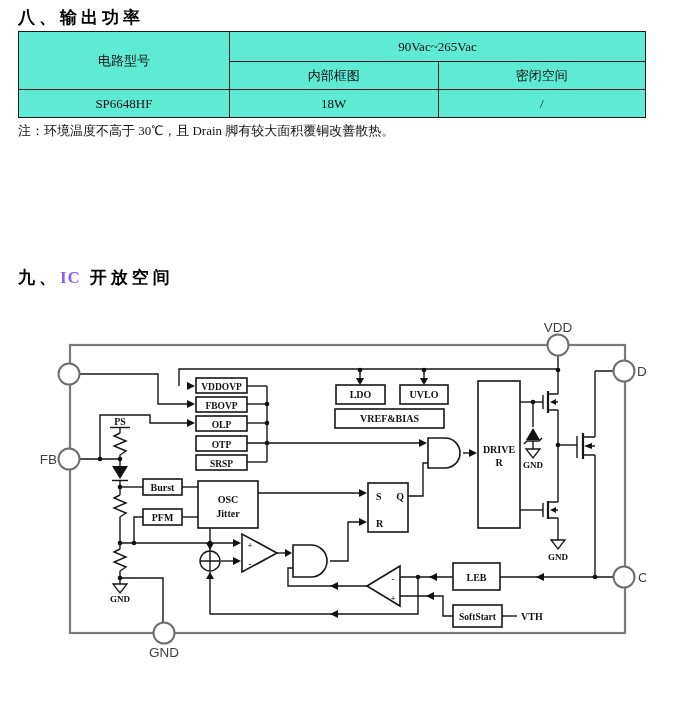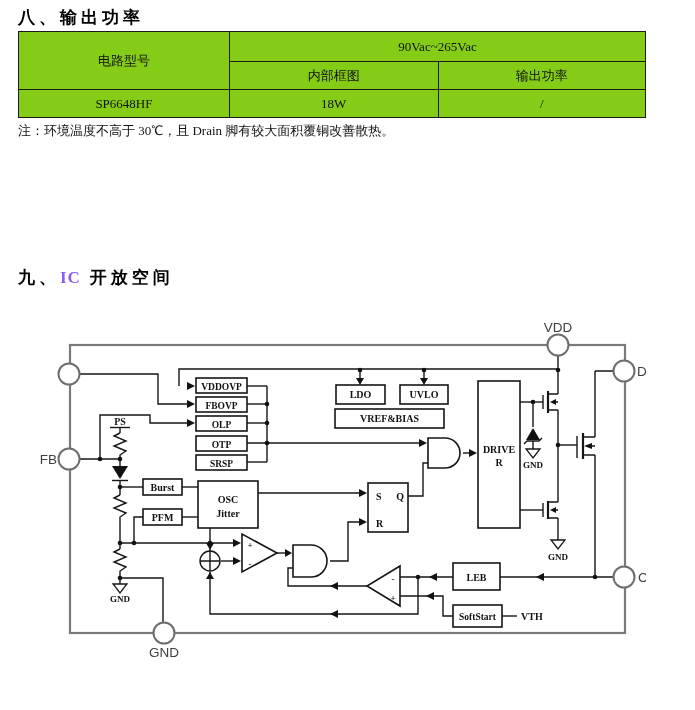--- a/index.html
+++ b/index.html
@@ -5,21 +5,21 @@
   html,body{margin:0;padding:0;background:#fff;}
   #page{position:relative;width:646px;height:710px;background:#fff;overflow:hidden;
         font-family:"Liberation Serif",serif;color:#111;}
   .h1{position:absolute;left:18px;font-weight:bold;font-size:17px;letter-spacing:4px;
       font-family:"Liberation Sans",sans-serif;color:#000;white-space:nowrap;}
   #sec8{top:6px;}
   #sec9{top:266px;}
   #sec9 .accent{color:#8b5cf6;font-family:"Liberation Serif",serif;letter-spacing:1px;}
   table.power{position:absolute;left:18px;top:31px;border-collapse:collapse;table-layout:fixed;}
   table.power td{border:1px solid #1a1a1a;text-align:center;vertical-align:middle;
-      font-size:13px;padding:0;background:#84cc16;}
+      font-size:13px;padding:0;background:#5eead4;}
   td.w1{width:213px;} td.w2{width:211px;} td.w3{width:210px;}
   tr.r1 td{height:29px;} tr.r2 td{height:27px;} tr.r3 td{height:27px;}
   .note{position:absolute;left:18px;top:122px;font-size:13px;color:#111;white-space:nowrap;}
   svg{position:absolute;left:0;top:0;}
   .wire{stroke:#161616;stroke-width:1.4;fill:none;}
   .thick{stroke:#161616;stroke-width:2.2;fill:none;}
   .box{fill:#fff;stroke:#161616;stroke-width:1.6;}
   .dot{fill:#111;stroke:none;}
   .arr{fill:#111;stroke:none;}
   .gnd{fill:#fff;stroke:#161616;stroke-width:1.3;}
@@ -39,21 +39,21 @@
   <div class="h1" id="sec8">八、输出功率</div>
 
   <table class="power">
     <tbody>
         <tr class="r1">
       <td class="w1" rowspan="2">电路型号</td>
       <td colspan="2">90Vac~265Vac</td>
     </tr>
     <tr class="r2">
       <td class="w2">内部框图</td>
-      <td class="w3">输出功率</td>
+      <td class="w3">密闭空间</td>
     </tr>
     <tr class="r3">
       <td>SP6648HF</td>
       <td>18W</td>
       <td>/</td>
     </tr>
   </tbody>
     </table>
 
   <div class="note">注：环境温度不高于 30℃，且 Drain 脚有较大面积覆铜改善散热。</div>

